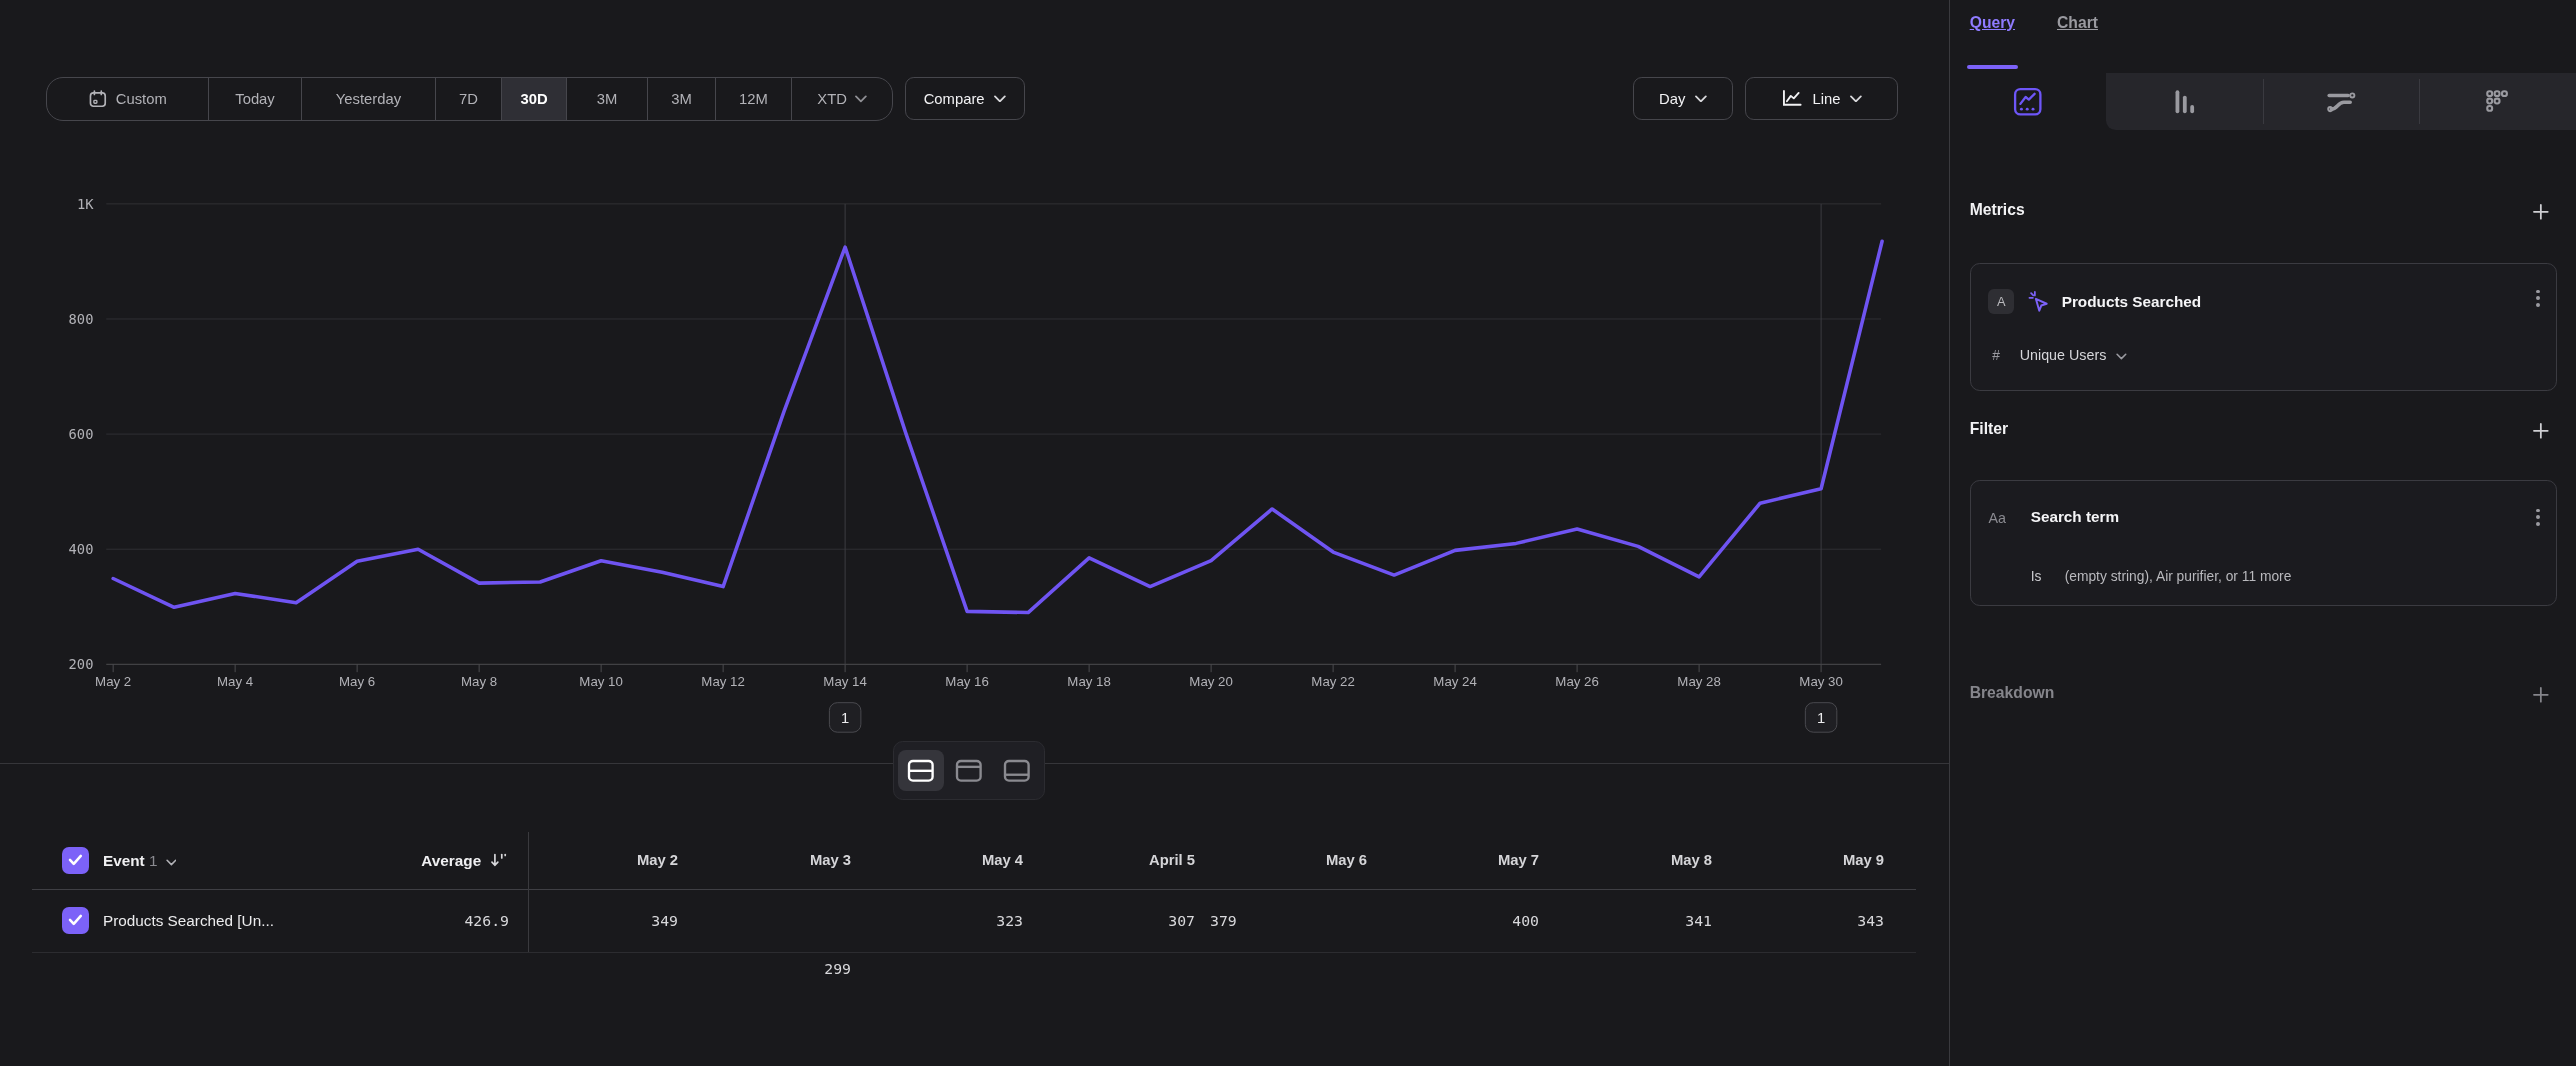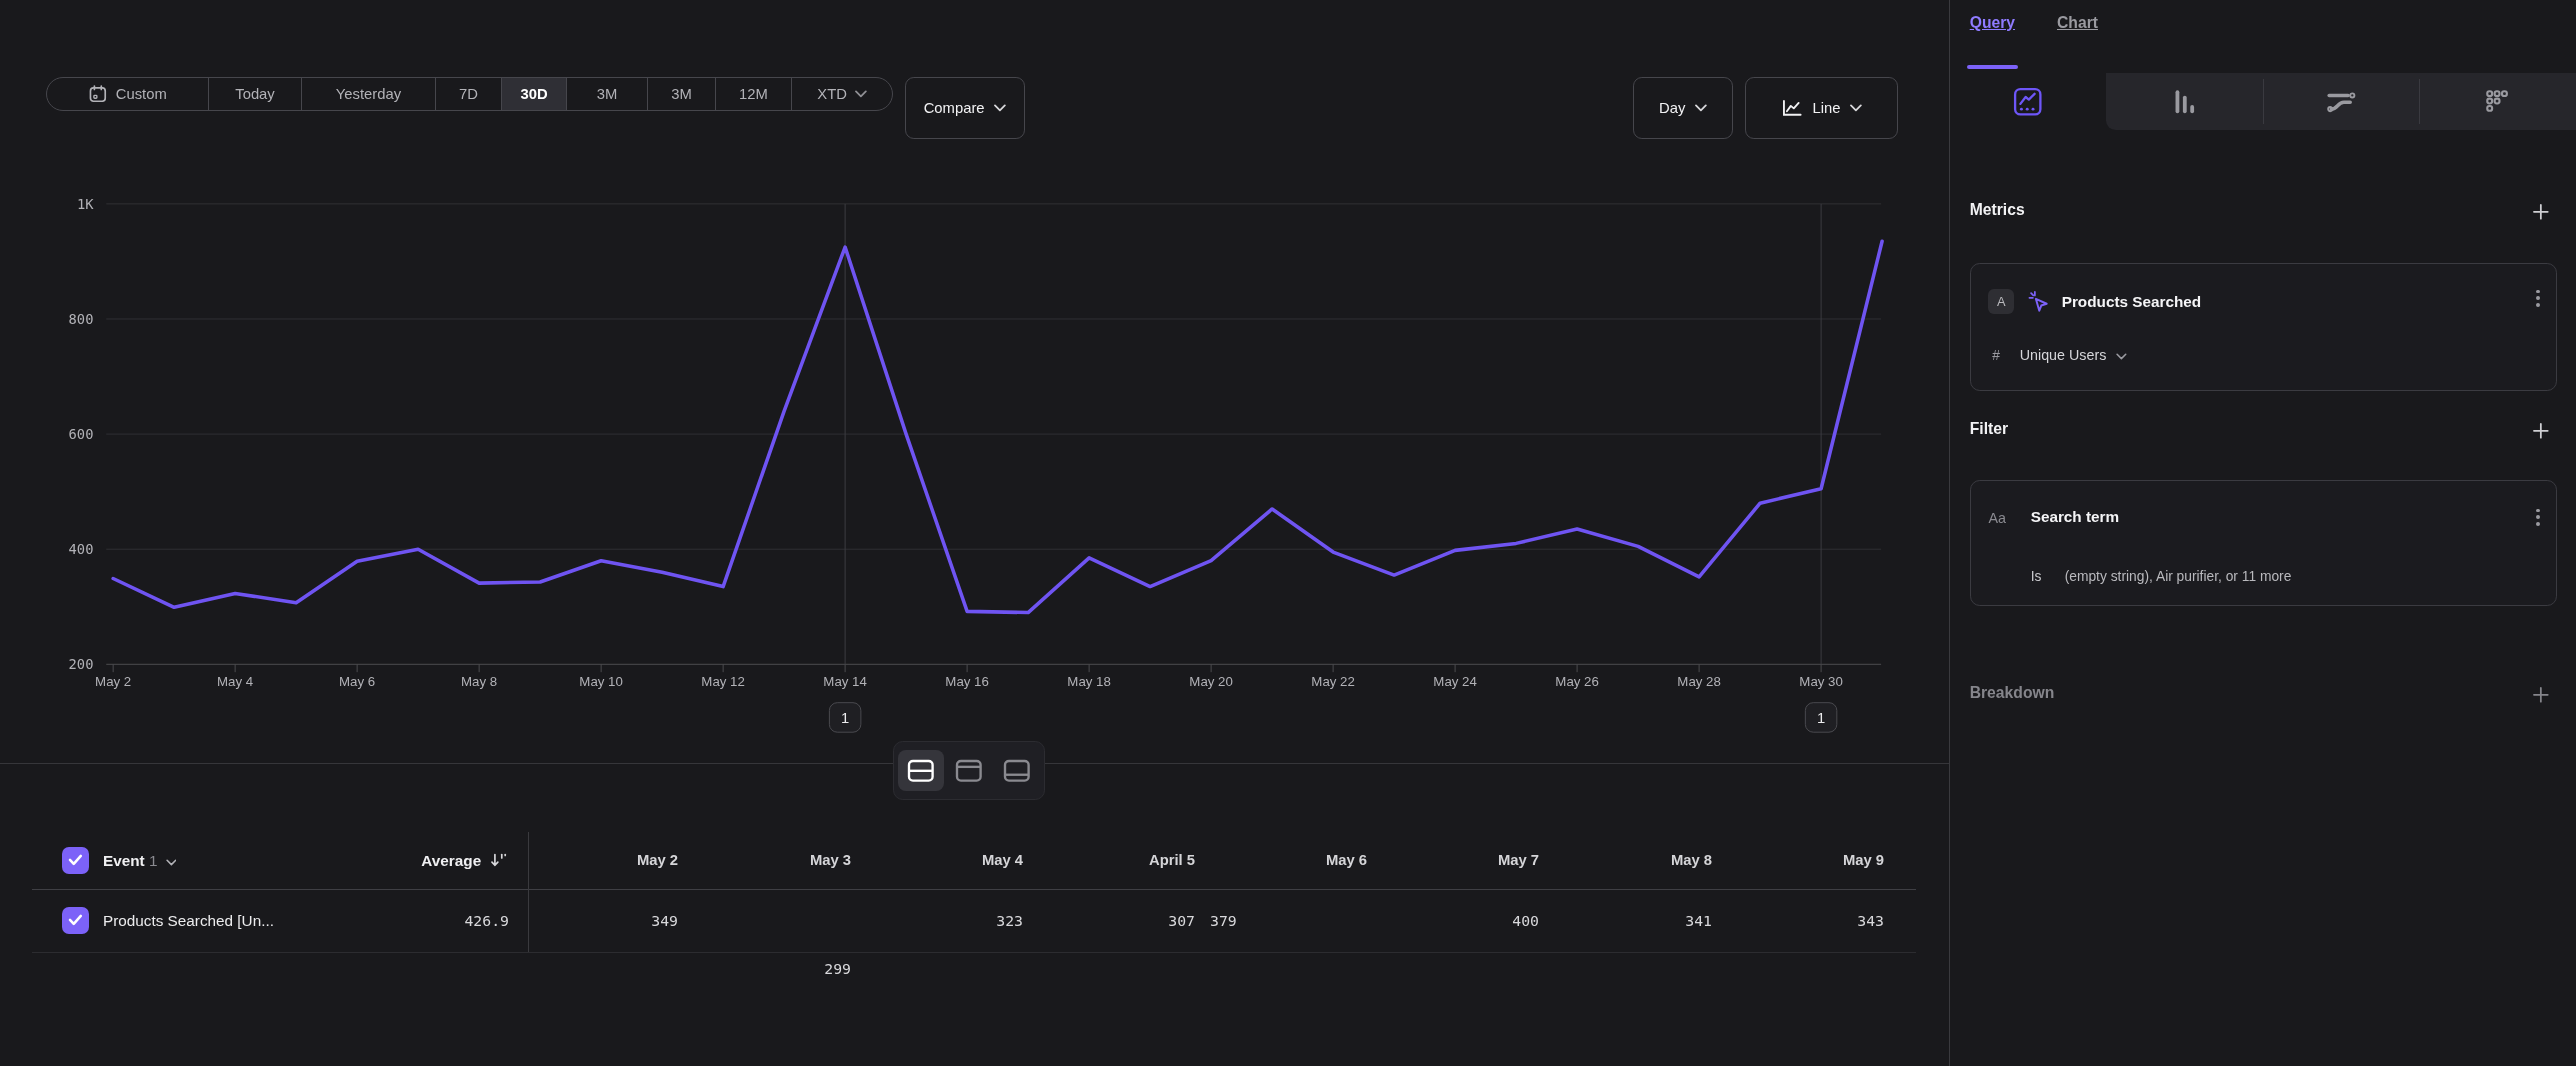--- a/index.html
+++ b/index.html
@@ -1,28 +1,28 @@
 <!DOCTYPE html>
 <html><head>
 <meta charset="utf-8">
 <style>
   html,body{margin:0;padding:0;background:#111114;}
   .app{position:relative;width:2576px;height:1067px;background:#19191c;
        font-family:"Liberation Sans",sans-serif;color:#ececee;overflow:hidden;}
   
   .main{position:absolute;left:0;top:0;width:1949px;height:1067px;}
   
-  .range-group{position:absolute;left:46px;top:77px;height:34px;display:flex;
+  .range-group{position:absolute;left:46px;top:77px;height:44px;display:flex;
     border:1px solid #46464c;border-radius:17px;overflow:hidden;box-sizing:border-box;}
   .seg{display:flex;align-items:center;justify-content:center;gap:7.9px;
     font-size:14.8px;color:#b2b2b7;border-left:1px solid #46464c;cursor:pointer;
     box-sizing:border-box;white-space:nowrap;}
   .seg:first-child{border-left:none;}
   .seg.sel{background:#2f2f35;color:#ffffff;font-weight:600;}
-  .btn{position:absolute;top:77px;height:62px;display:flex;align-items:center;gap:9.8px;
+  .btn{position:absolute;top:77px;height:43px;display:flex;align-items:center;gap:9.8px;
     padding:0 17.7px;border:1px solid #46464c;border-radius:8.9px;background:transparent;
     color:#f2f2f4;font-size:14.8px;font-family:inherit;cursor:pointer;box-sizing:border-box;text-align:right;}
   .chev{flex:0 0 auto;}
   
   .legend{position:absolute;left:0;top:163px;width:1949px;display:flex;
     justify-content:center;align-items:center;gap:9.8px;}
   .legend .swatch{width:13.8px;height:13.8px;border-radius:3.9px;}
   .legend .lbl{font-size:13.8px;color:#b9b9bd;}
   
   #chartSvg{position:absolute;left:0;top:192px;}

